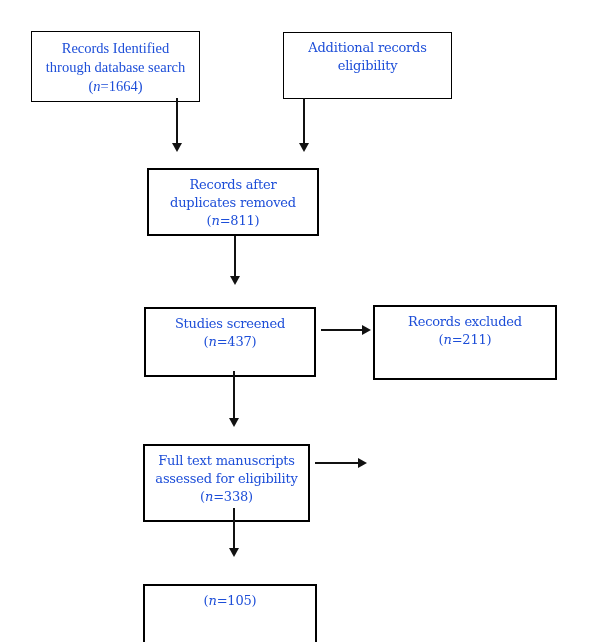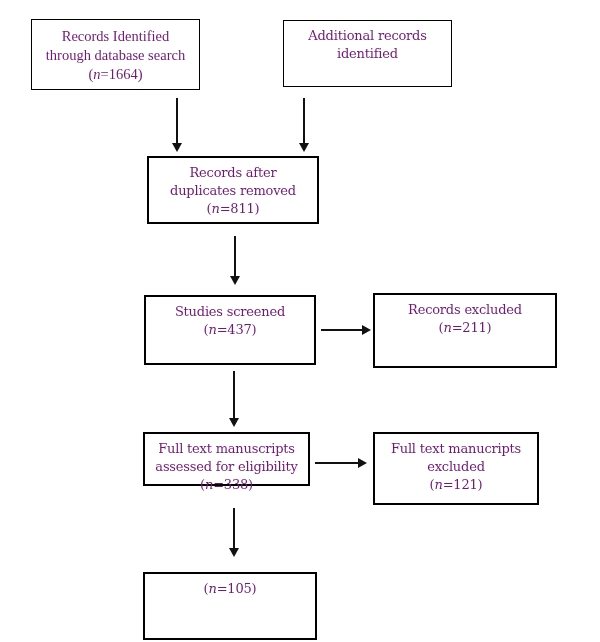--- a/index.html
+++ b/index.html
@@ -17,22 +17,23 @@
   .box {
     position: absolute;
     box-sizing: border-box;
     border: 2px solid #000000;
     background: #ffffff;
     text-align: center;
     font-family: "DejaVu Serif", serif;
     font-size: 13px;
     line-height: 18px;
     letter-spacing: -0.2px;
-    color: #701a75;
+    color: #1d4ed8;
     padding-top: 6px;
+    margin-top: 12px;
   }
   .box.thin {
     border-width: 1.5px;
   }
   .box.times {
     font-family: "Liberation Serif", serif;
     font-size: 14.5px;
     letter-spacing: 0;
     line-height: 19px;
     padding-top: 7px;
@@ -84,50 +85,45 @@
 <div class="canvas">
 
   <div class="box times thin" style="left:31px; top:19px; width:169px; height:71px;">
     <div class="line">Records Identified</div>
     <div class="line">through database search</div>
     <div class="line"><span>(</span><span class="nvar">n</span><span>=1664)</span></div>
   </div>
 
   <div class="box thin" style="left:283px; top:20px; width:169px; height:67px;">
     <div class="line">Additional records</div>
-    <div class="line">identified</div>
+    <div class="line">eligibility</div>
   </div>
 
   <div class="box" style="left:147px; top:156px; width:172px; height:68px;text-align:center;">
     <div class="line">Records after</div>
     <div class="line">duplicates removed</div>
     <div class="line"><span>(</span><span class="nvar">n</span><span>=811)</span></div>
   </div>
 
   <div class="box" style="left:144px; top:295px; width:172px; height:70px;">
     <div class="line">Studies screened</div>
     <div class="line"><span>(</span><span class="nvar">n</span><span>=437)</span></div>
   </div>
 
   <div class="box" style="left:373px; top:293px; width:184px; height:75px;">
     <div class="line">Records excluded</div>
     <div class="line"><span>(</span><span class="nvar">n</span><span>=211)</span></div>
   </div>
 
-  <div class="box" style="left:143px; top:432px; width:167px; height:54px;">
+  <div class="box" style="left:143px; top:432px; width:167px; height:78px;">
     <div class="line">Full text manuscripts</div>
     <div class="line">assessed for eligibility</div>
     <div class="line"><span>(</span><span class="nvar">n</span><span>=338)</span></div>
   </div>
 
-  <div class="box" style="left:373px; top:432px; width:166px; height:73px;">
-    <div class="line">Full text manucripts</div>
-    <div class="line">excluded</div>
-    <div class="line"><span>(</span><span class="nvar">n</span><span>=121)</span></div>
-  </div>
 
   <div class="box" style="left:143px; top:572px; width:174px; height:68px;">
     <div class="line"><span>(</span><span class="nvar">n</span><span>=105)</span></div>
   </div>
 
   <div class="varrow" style="left:176px; top:98px; height:45px;"></div>
   <div class="varrow" style="left:303px; top:98px; height:45px;"></div>
   <div class="varrow" style="left:234px; top:236px; height:40px;"></div>
   <div class="harrow" style="left:321px; top:329px; width:41px;"></div>
   <div class="varrow" style="left:233px; top:371px; height:47px;"></div>

